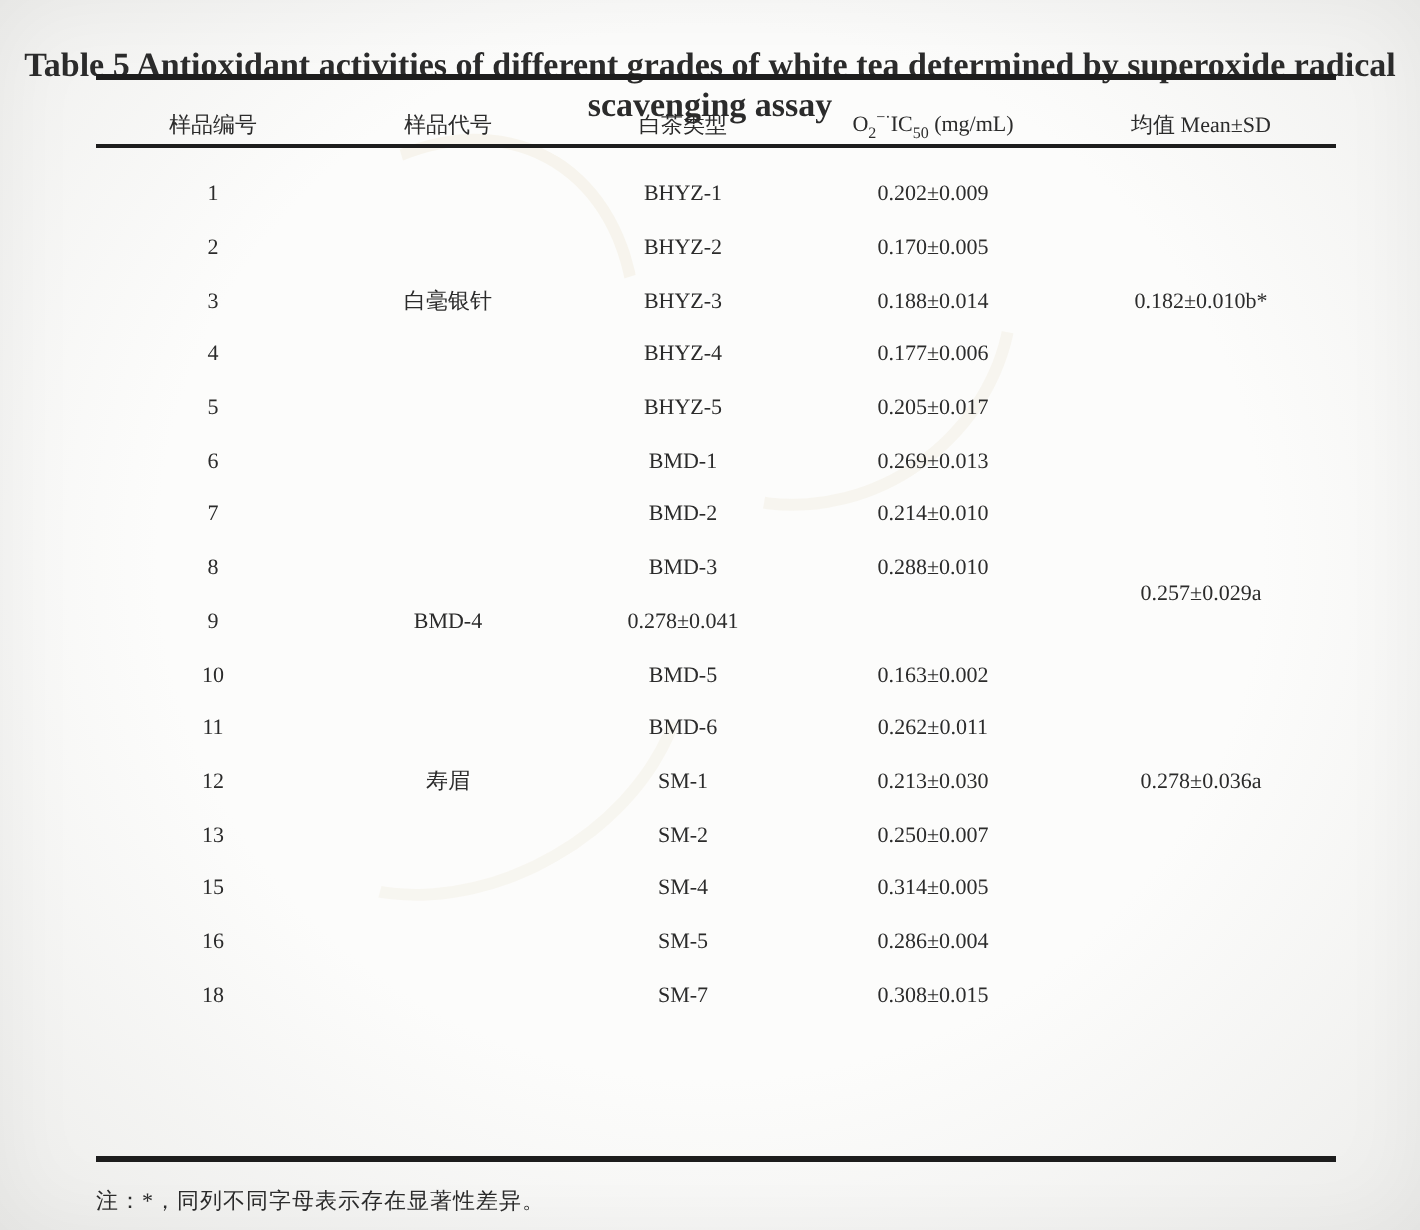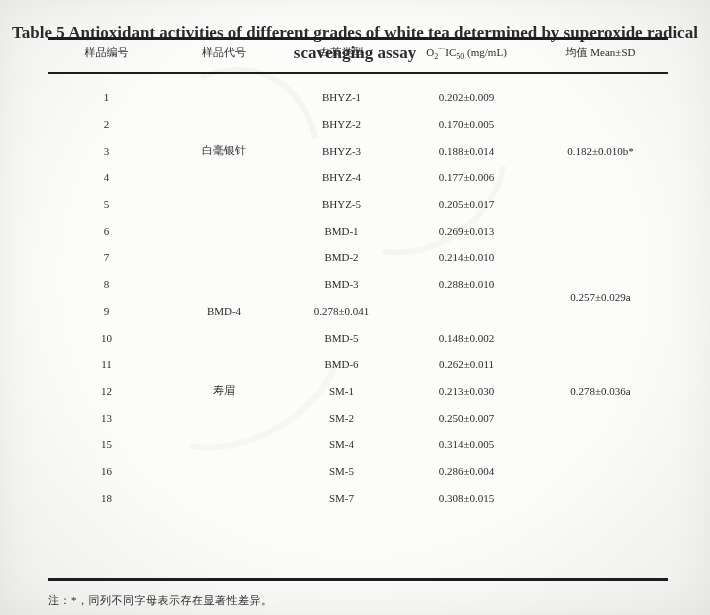--- a/index.html
+++ b/index.html
@@ -52,21 +52,21 @@
     left: 48px;
     width: 620px;
     background: #1d1d1d;
   }
   .rule-top    { top: 37px; height: 3px; }
   .rule-header { top: 72px; height: 1.5px; }
   .rule-bottom { top: 578px; height: 3px; }
 
   .thead {
     position: absolute;
-    left: 48px; top: 38px;
+    left: 48px; top: 48px;
     width: 620px; height: 28px;
     display: grid;
     grid-template-columns: 117px 118px 117px 133px 135px;
     align-items: center;
     text-align: center;
     font-size: 11px;
   }
   .tbody {
     position: absolute;
     left: 48px; top: 84px;
@@ -174,21 +174,21 @@
       <div class="trow">
         <span class="tcell">9</span>
         <span class="tcell">BMD-4</span>
         <span class="tcell">0.278±0.041</span>
         <span class="tcell"></span>
       </div>
       <div class="trow">
         <span class="tcell">10</span>
         <span class="tcell"></span>
         <span class="tcell">BMD-5</span>
-        <span class="tcell">0.148±0.002</span>
+        <span class="tcell">0.163±0.002</span>
         <span class="tcell"></span>
       </div>
       <div class="trow">
         <span class="tcell">11</span>
         <span class="tcell"></span>
         <span class="tcell">BMD-6</span>
         <span class="tcell">0.262±0.011</span>
         <span class="tcell"></span>
       </div>
       <div class="trow">

